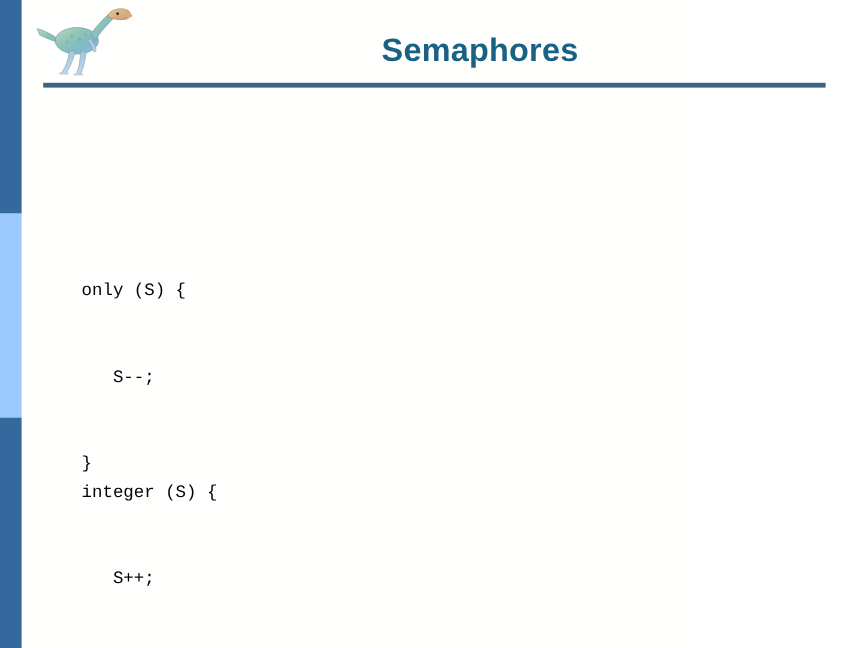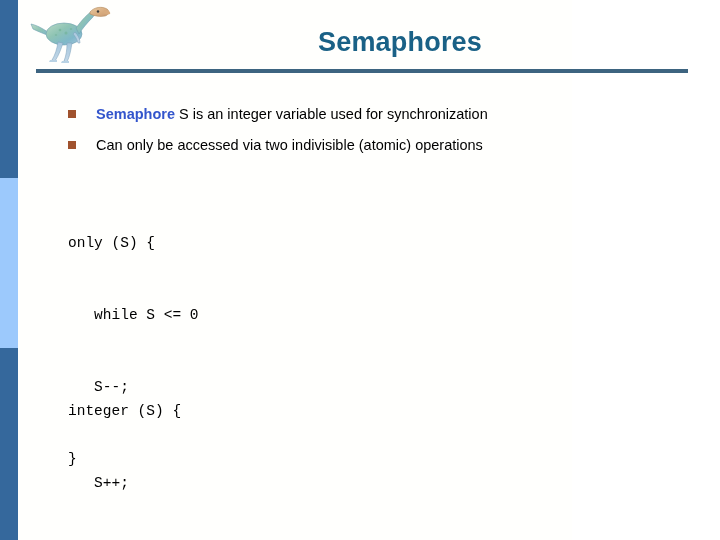--- a/index.html
+++ b/index.html
@@ -198,37 +198,23 @@
         <circle cx="45" cy="27" r="1.1" fill="#74b39a" opacity="0.7"></circle>
         <circle cx="30" cy="33" r="1.1" fill="#74b39a" opacity="0.6"></circle>
       </svg>
     </div>
 
     <div class="slide-title">Semaphores</div>
   </div>
 
   <div class="title-rule"></div>
 
-  <div class="bullets">
-
-    <div class="bullet-row">
-      <div class="bullet-marker"></div>
-      <div class="bullet-text"><span class="kw-blue">Semaphore</span><span> S is an integer variable used for synchronization</span></div>
-    </div>
-
-    <div class="bullet-row">
-      <div class="bullet-marker"></div>
-      <div class="bullet-text"><span>Can only be accessed via two indivisible (atomic) operations</span></div>
-    </div>
-
-  </div>
 
   <div class="code-block code-wait">
     <div class="code-line">only (S) {</div>
-    <div class="code-line">   while S &lt;= 0</div>
     <div class="code-line">   S--;</div>
     <div class="code-line">}</div>
   </div>
 
   <div class="code-block code-signal">
     <div class="code-line">integer (S) {</div>
     <div class="code-line">   S++;</div>
     
   </div>
 

